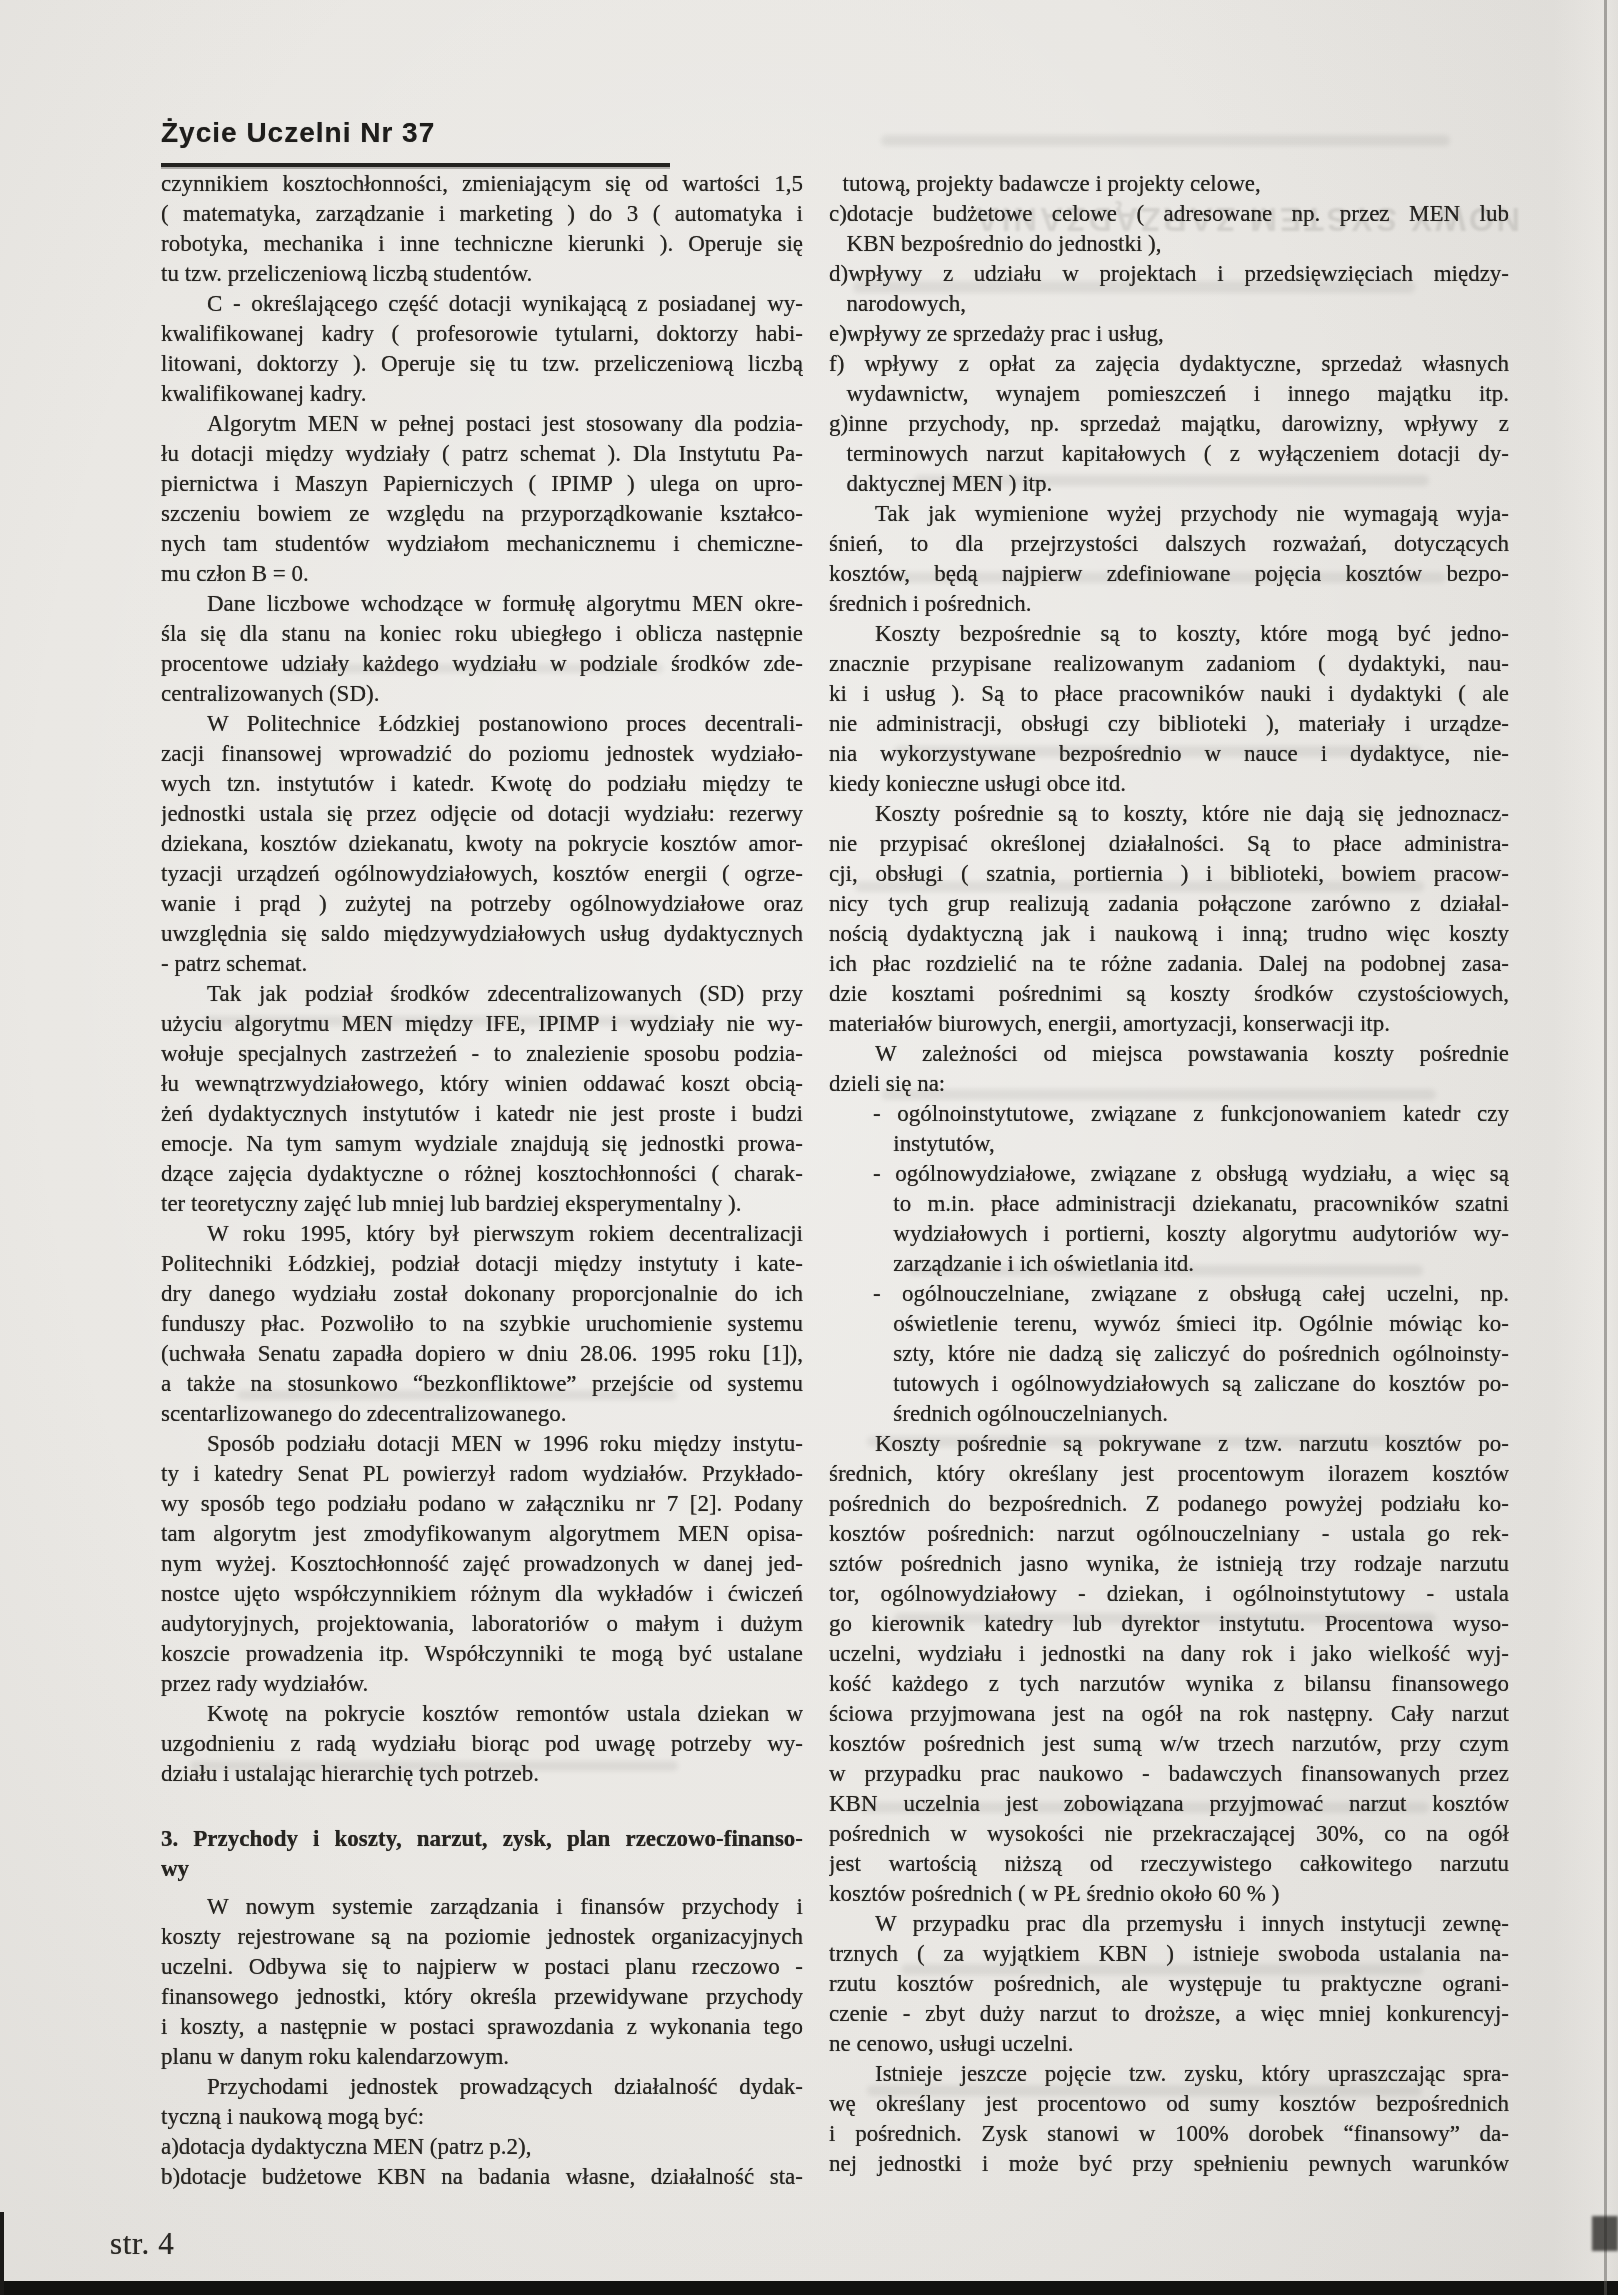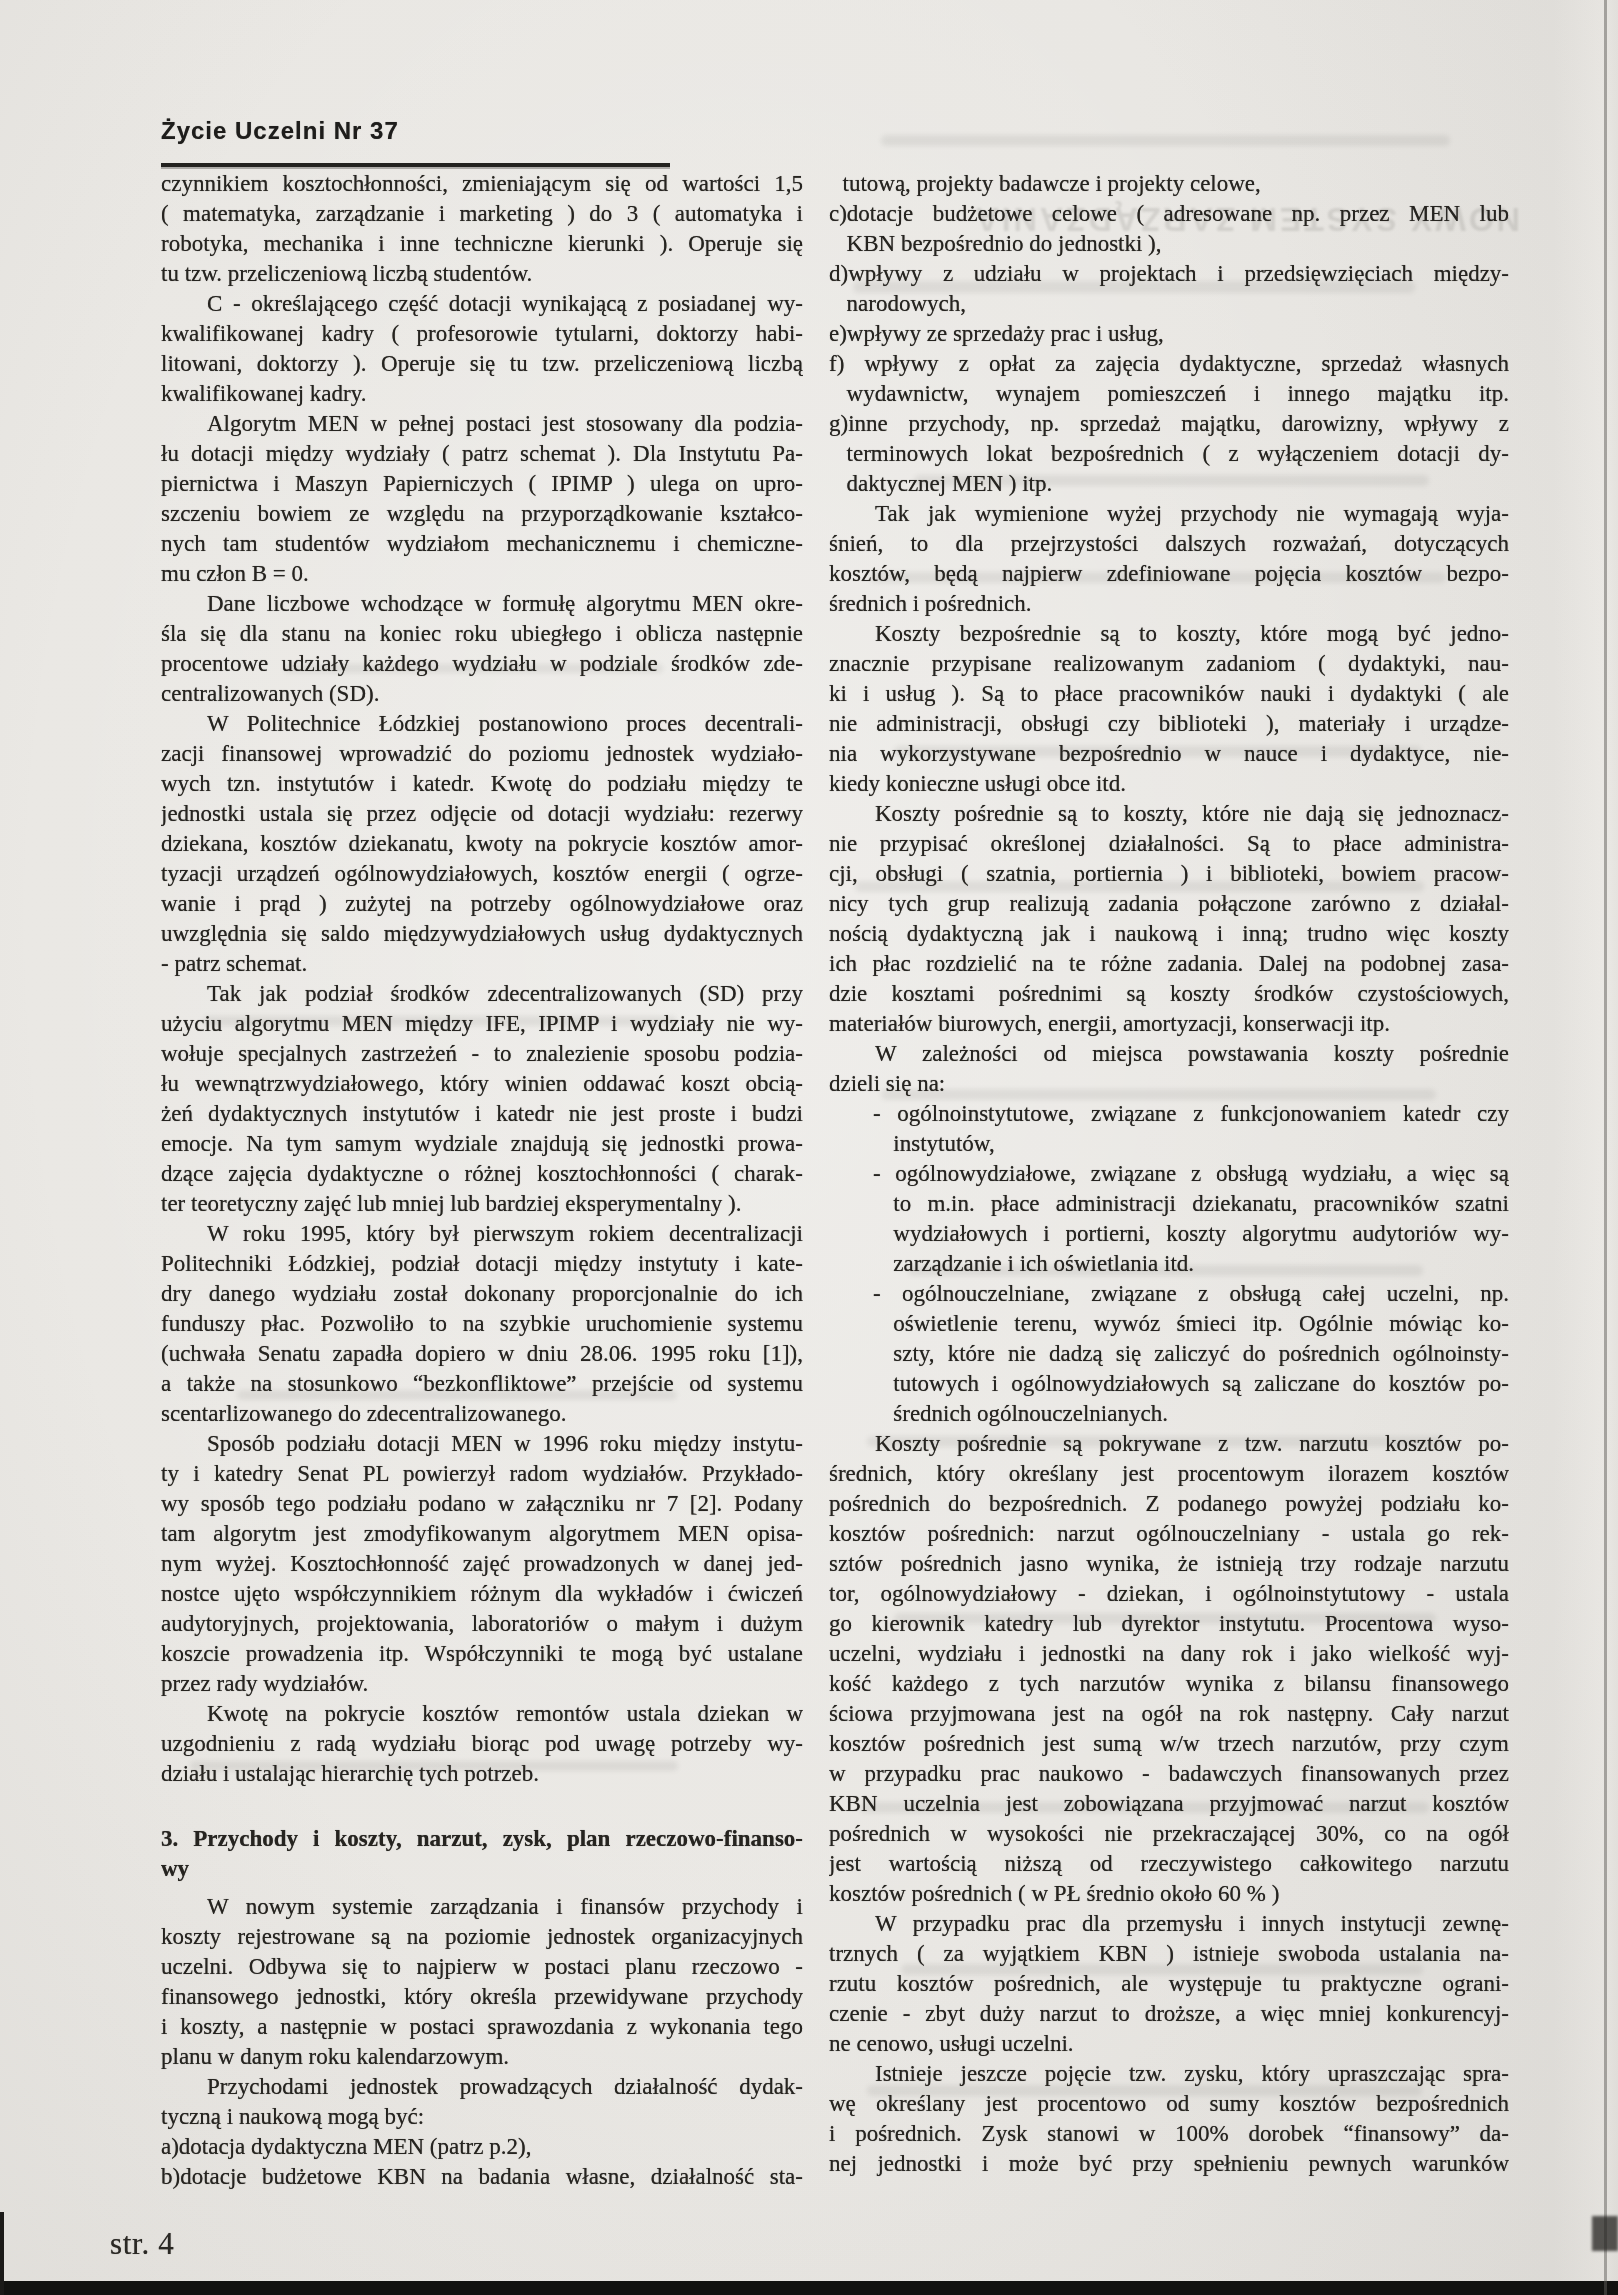--- a/index.html
+++ b/index.html
@@ -10,21 +10,21 @@
       linear-gradient(90deg,#eae8e4 0%,#e9e7e3 70%,#e6e4e0 96%,#efede9 99.2%,#e9e7e3 100%),
       #e9e7e3;
   }
   .page::before{ 
     content:"";position:absolute;inset:0;
     background:radial-gradient(ellipse at 45% 40%, rgba(255,255,255,.28) 0%, rgba(255,255,255,0) 55%, rgba(120,115,108,.10) 100%);
     pointer-events:none;
   }
   .title{
     position:absolute;left:161px;top:117px;
-    font-family:"Liberation Sans",sans-serif;font-size:24px;font-weight:700;
+    font-family:"Liberation Sans",sans-serif;font-size:28px;font-weight:700;
     color:#1e1d1b;letter-spacing:1px;
     text-shadow:0 0 0.7px rgba(30,30,30,.6);
   }
   .rule{
     position:absolute;left:161px;top:163px;width:509px;height:4.1px;
     background:#23221f;box-shadow:0 2px 0 rgba(60,58,54,.35);
   }
   .col{
     position:absolute;top:169px;
     font-family:"Liberation Serif","DejaVu Serif",serif;
@@ -199,21 +199,21 @@
       </div>
       <div class="block item">
         <div class="line first end">e)wpływy ze sprzedaży prac i usług,</div>
       </div>
       <div class="block item">
         <div class="line first">f) wpływy z opłat za zajęcia dydaktyczne, sprzedaż własnych</div>
         <div class="line">wydawnictw, wynajem pomieszczeń i innego majątku  itp.</div>
       </div>
       <div class="block item">
         <div class="line first">g)inne przychody, np. sprzedaż majątku, darowizny, wpływy z</div>
-        <div class="line">terminowych lokat bezpośrednich ( z wyłączeniem dotacji dy-</div>
+        <div class="line">terminowych narzut kapitałowych ( z wyłączeniem dotacji dy-</div>
         <div class="line end">daktycznej MEN )  itp.</div>
       </div>
       <div class="block p">
         <div class="line first">Tak jak wymienione wyżej przychody nie wymagają wyja-</div>
         <div class="line">śnień, to dla przejrzystości dalszych rozważań, dotyczących</div>
         <div class="line">kosztów, będą najpierw zdefiniowane pojęcia kosztów bezpo-</div>
         <div class="line end">średnich i pośrednich.</div>
       </div>
       <div class="block p">
         <div class="line first">Koszty bezpośrednie są to koszty, które mogą być jedno-</div>

